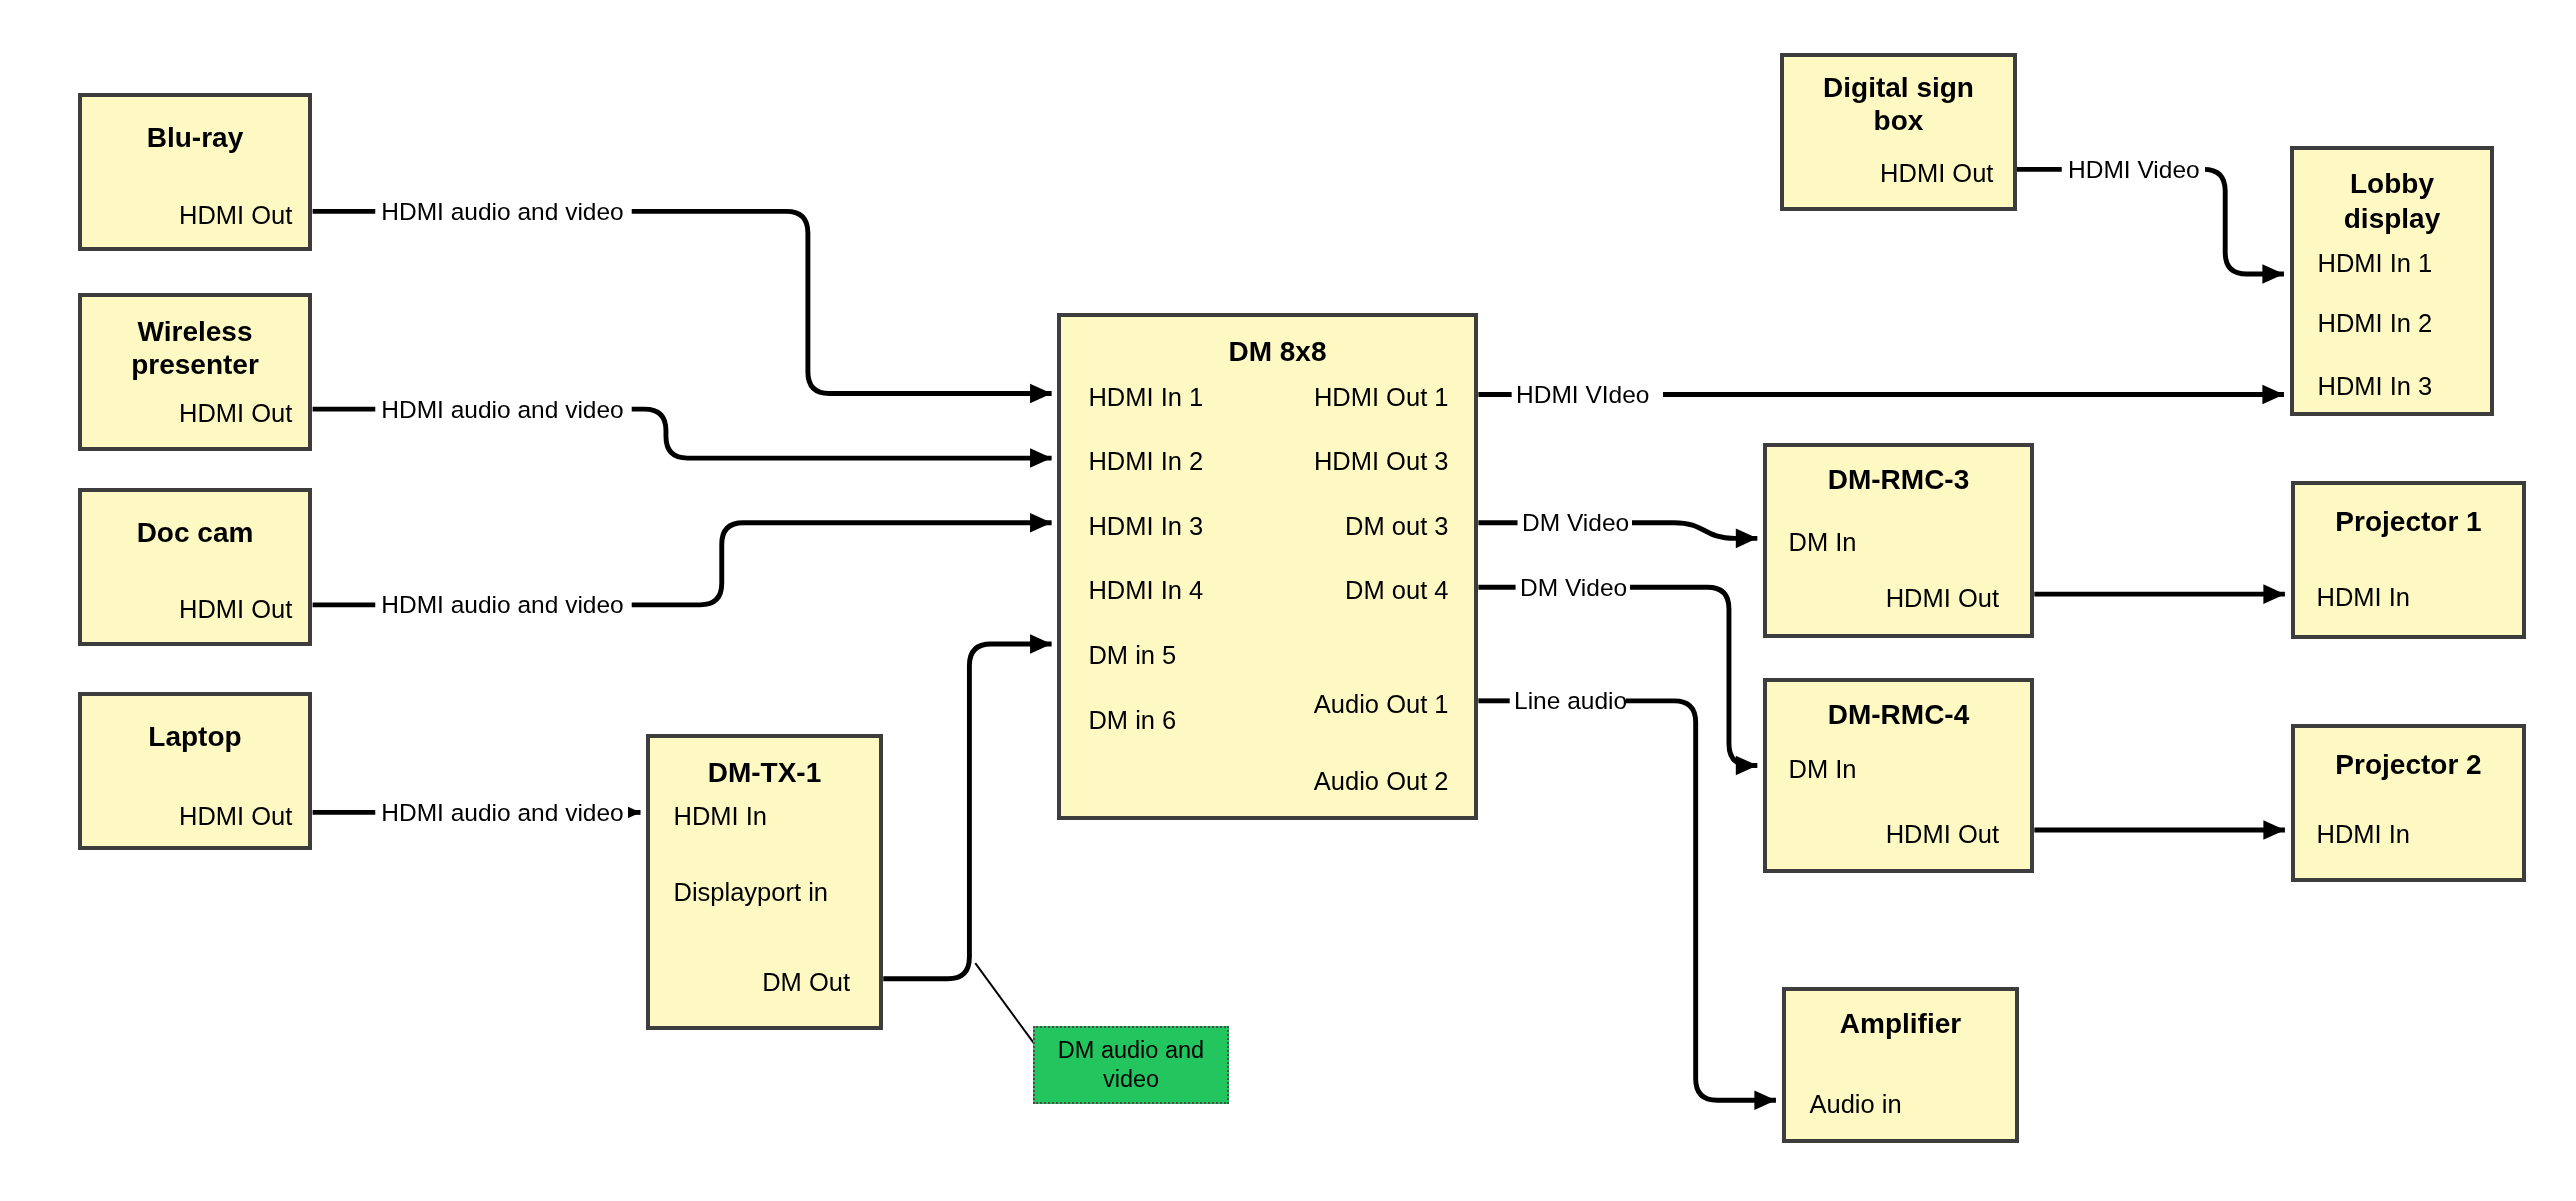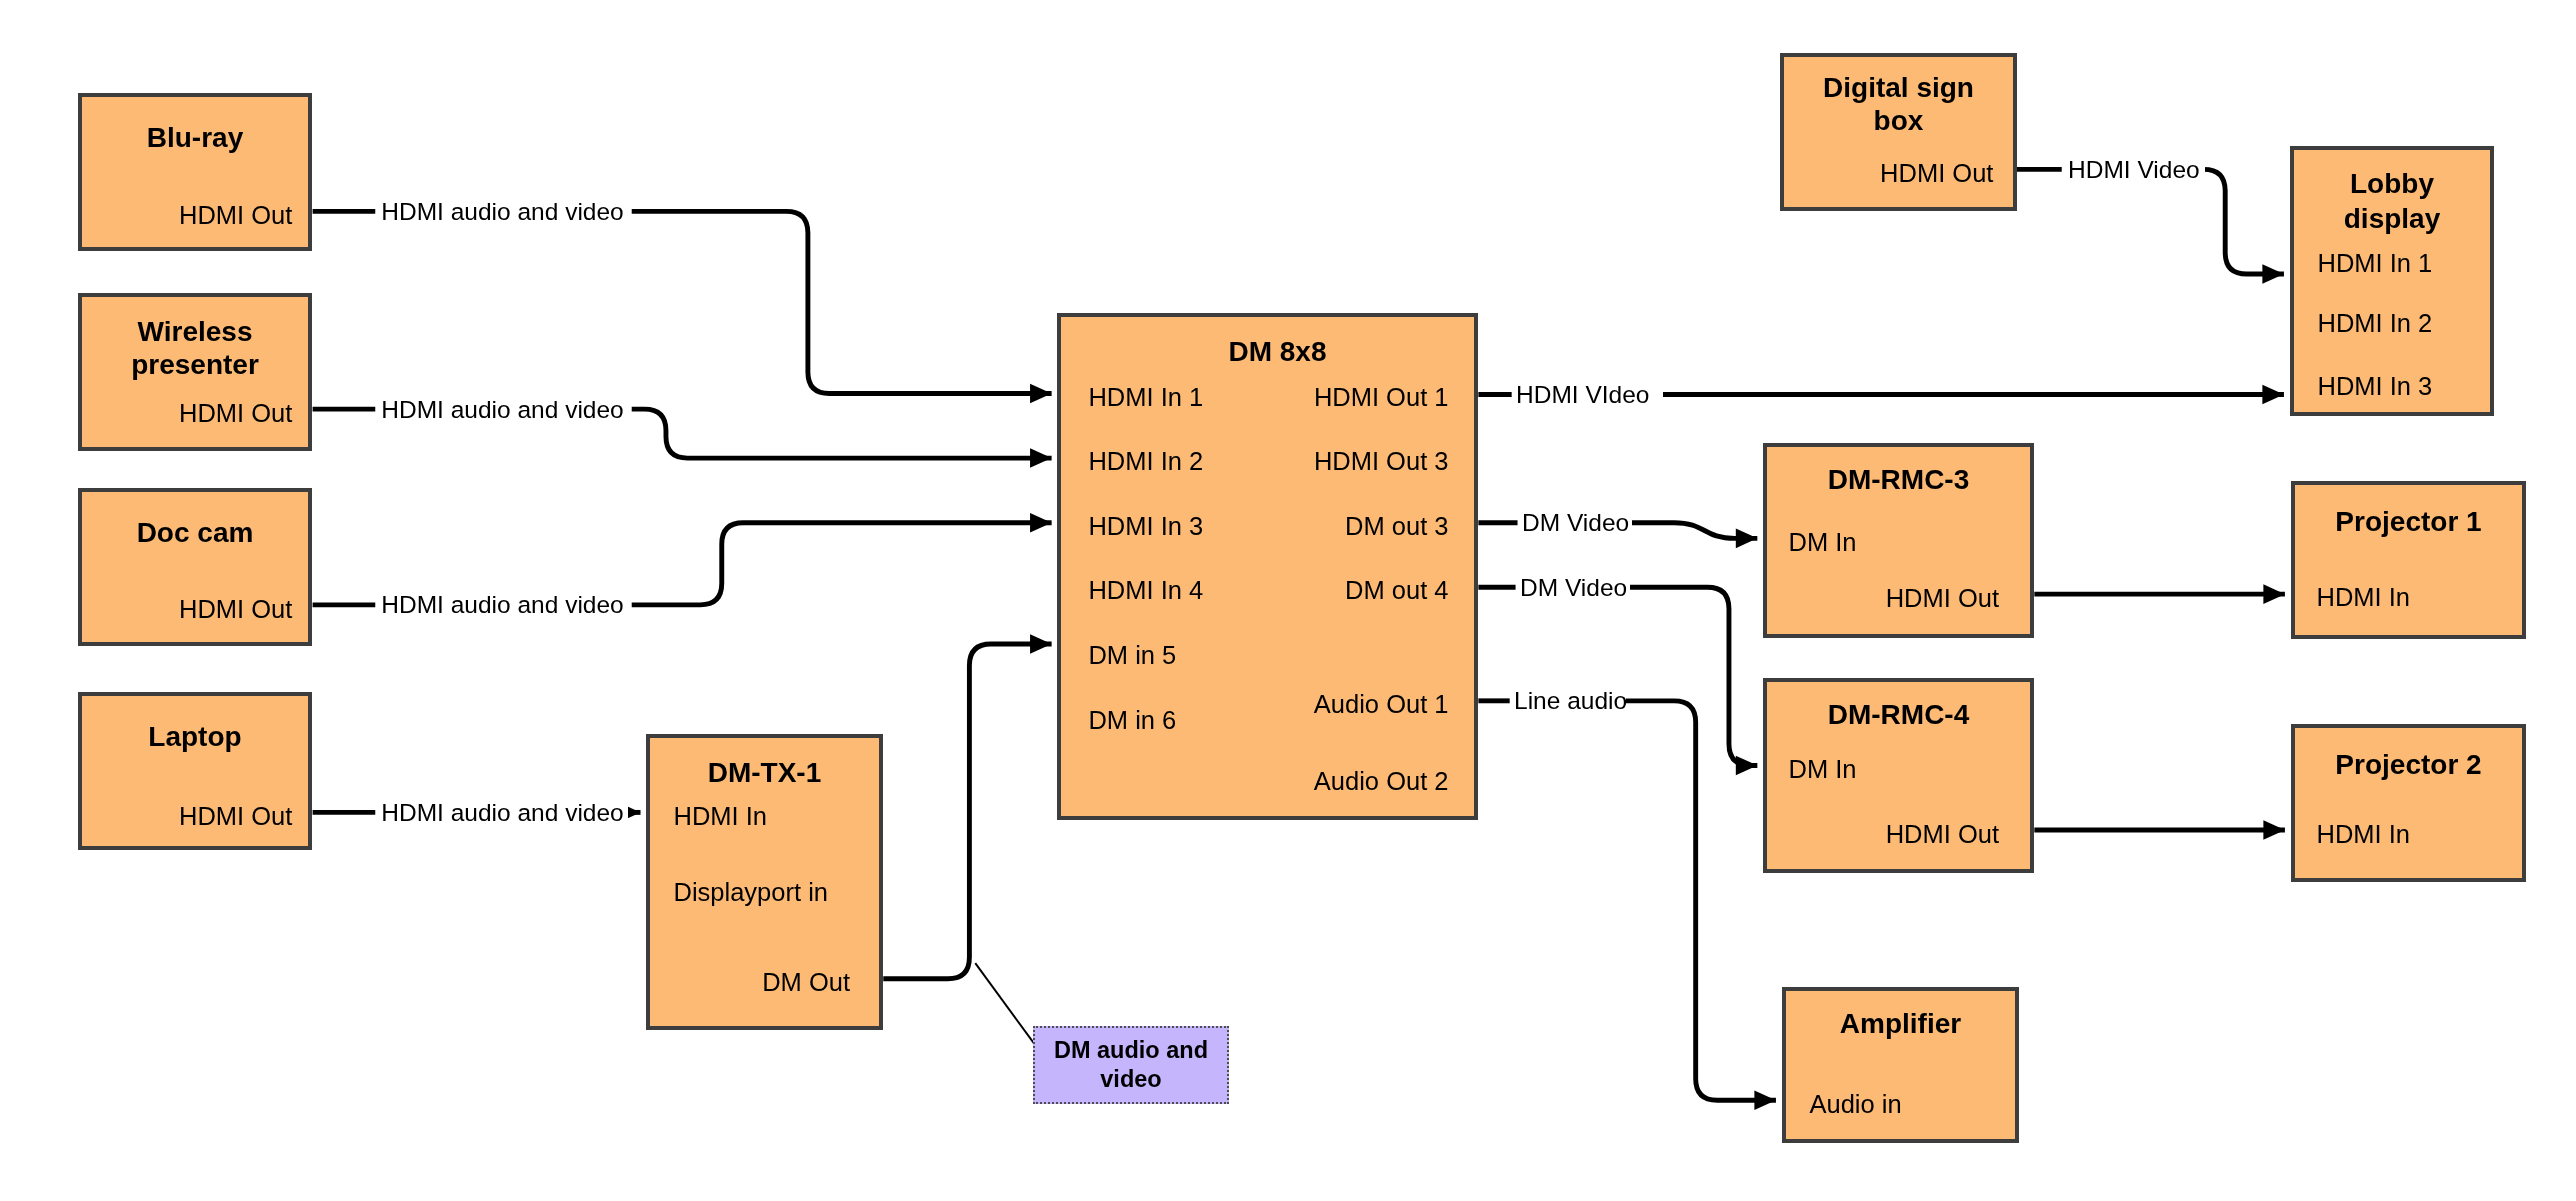--- a/index.html
+++ b/index.html
@@ -7,32 +7,31 @@
     position:relative;
     width:2576px;height:1201px;
     background:#ffffff;
     font-family:"Liberation Sans", sans-serif;
     color:#000000;
     overflow:hidden;
   }
   #wires{position:absolute;left:0;top:0;z-index:1;}
   .box{
     position:absolute;
-    background:#fdba74;
+    background:#fef9c3;
     border:4.9px solid #3d3d3d;
     box-sizing:border-box;
     z-index:2;
   }
   .note{
     position:absolute;
-    background:#c4b5fd;
+    background:#22c55e;
     border:2px dotted #4d4d4d;
     box-sizing:border-box;
     z-index:2;
-    font-weight:bold;
   }
   .title{
     position:absolute;left:0;right:0;
     text-align:center;
     font-weight:bold;
     font-size:28px;line-height:33px;
     white-space:nowrap;
   }
   .port{
     position:absolute;

